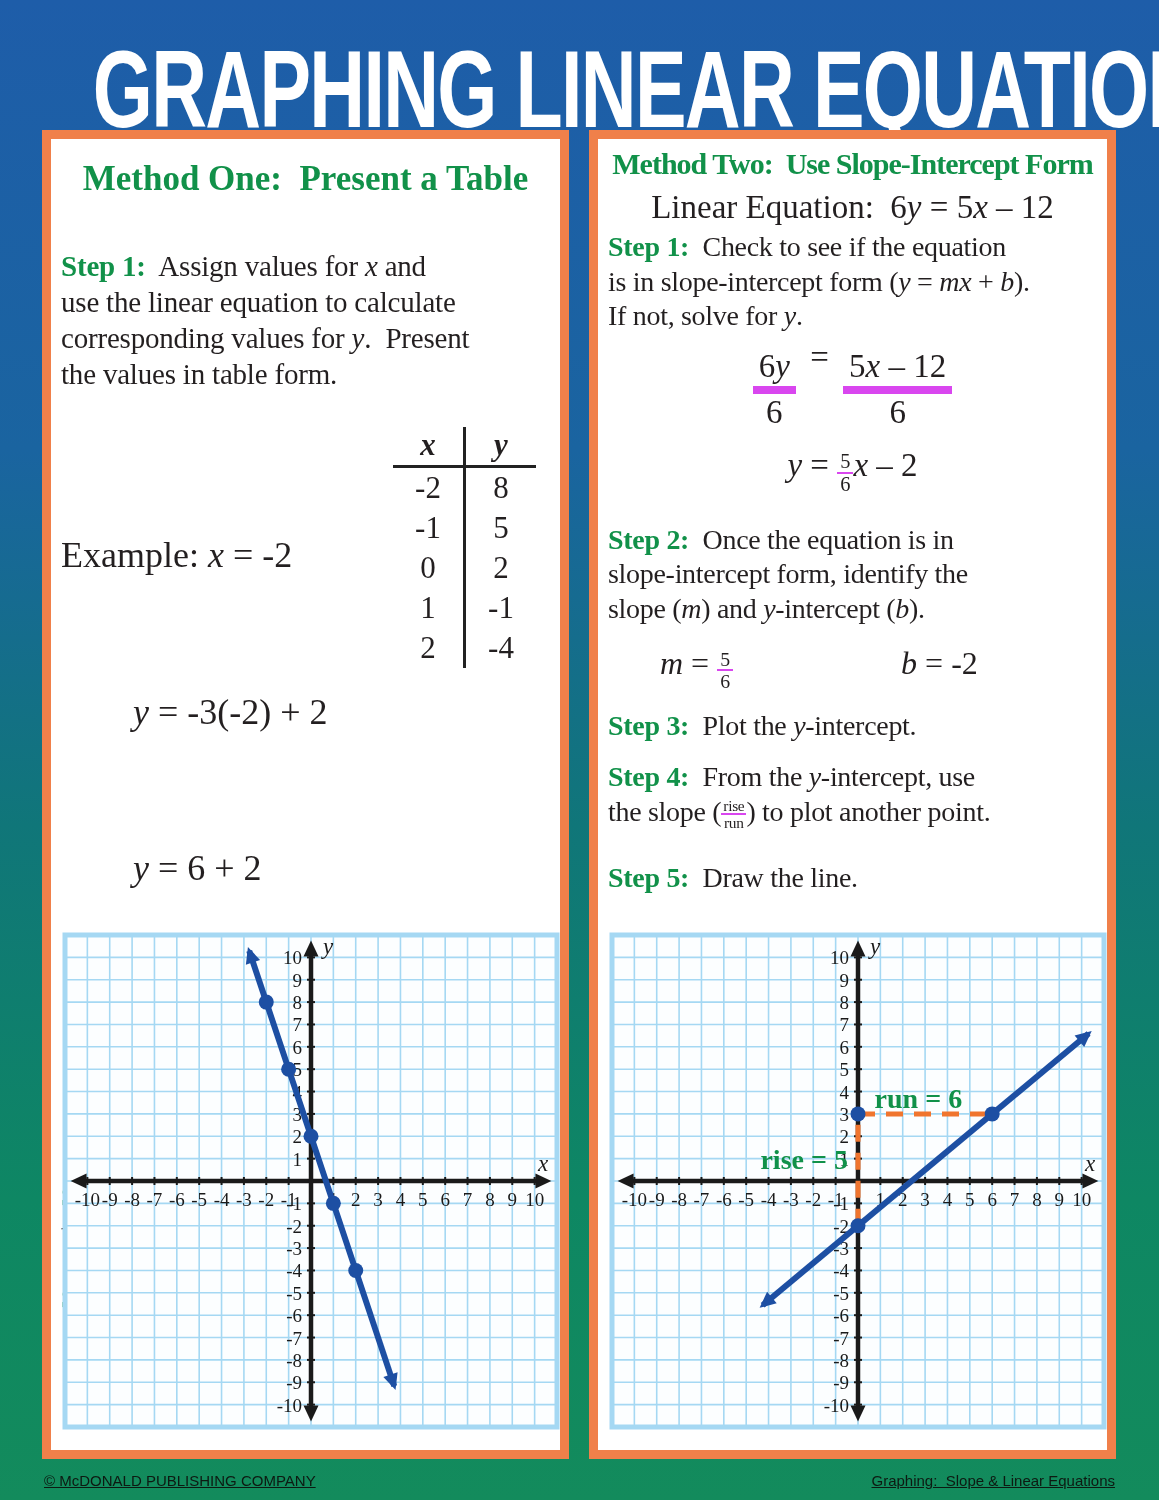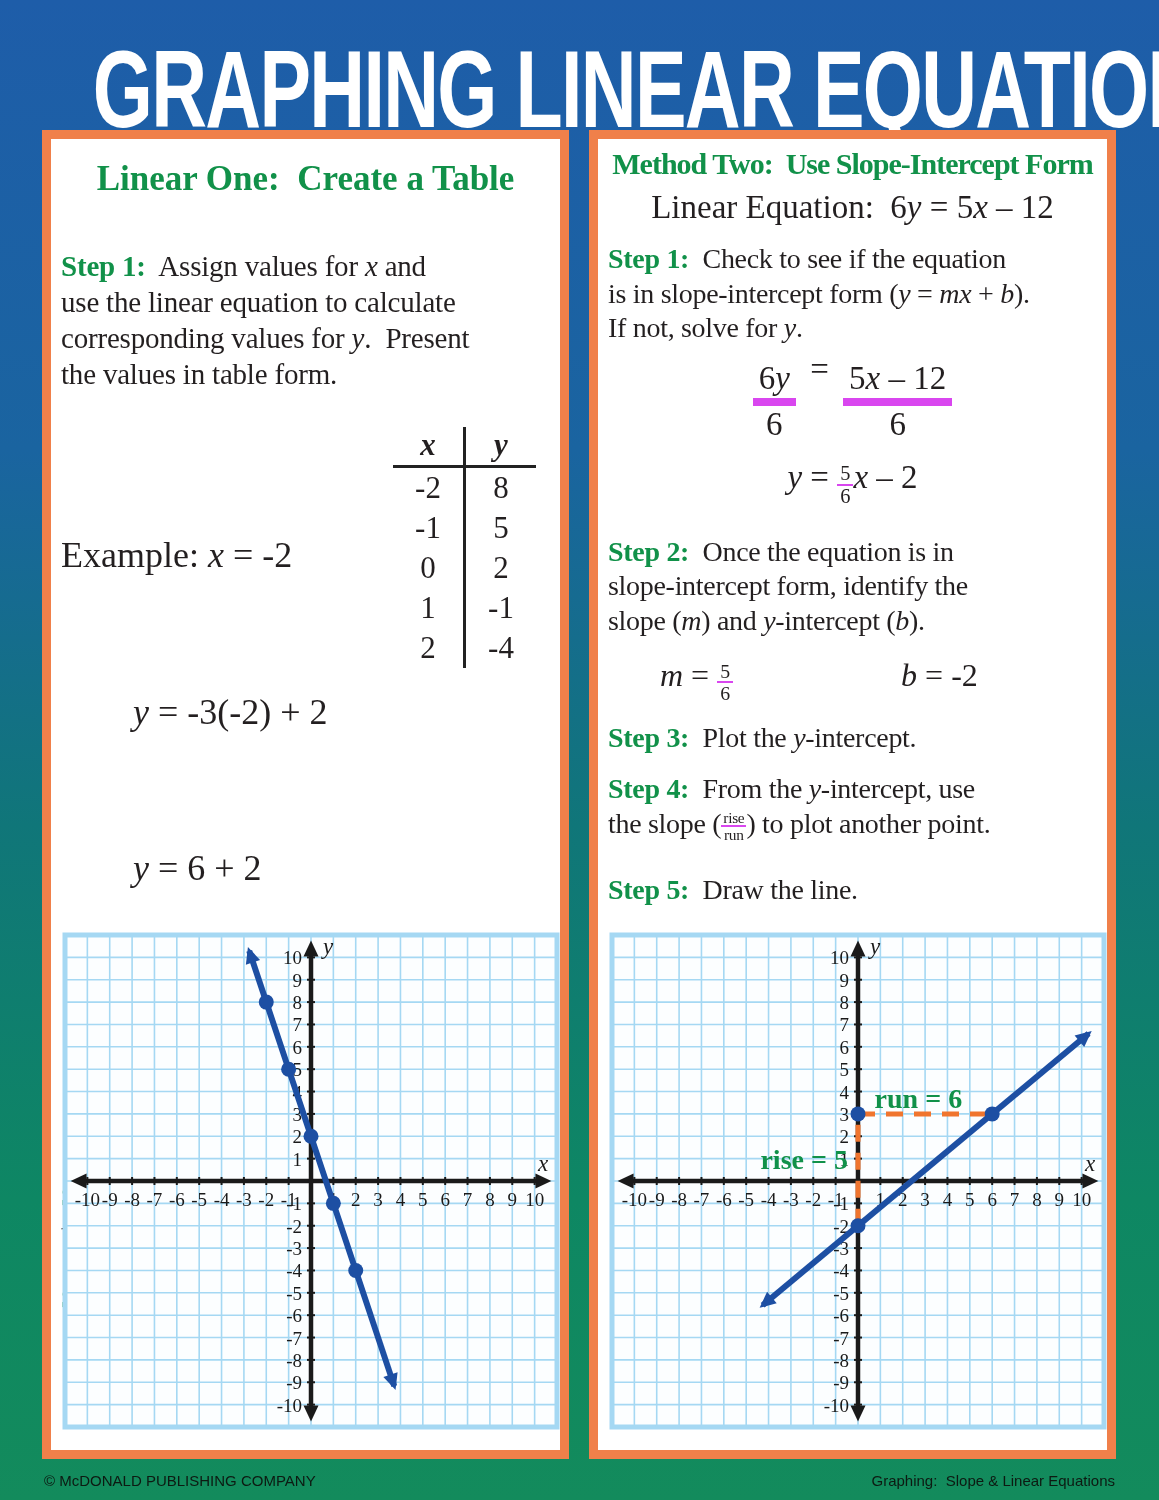--- a/index.html
+++ b/index.html
@@ -18,21 +18,21 @@
   .rightp .m-head{padding-top:8px;font-size:30px;letter-spacing:-1px;}
   .eq-line{margin:0;text-align:center;font-size:33px;white-space:pre;}
   .leftp .eq-line{margin-top:14px;}
   .rightp .eq-line{margin-top:8px;}
   .body{margin:0;padding:0 10px;font-size:29px;line-height:1.24;white-space:pre-wrap;letter-spacing:-0.2px;}
   .rightp .body{font-size:28px;letter-spacing:-0.3px;}
   .step-label{color:#119149;font-weight:bold;}
   .leftp .s1{margin-top:50px;}
   .leftp .s2{margin-top:24px;}
   .leftp .s3{margin-top:30px;}
-  .rightp .s1{margin-top:16px;}
+  .rightp .s1{margin-top:4px;}
   .rightp .s2{margin-top:28px;}
   .rightp .s3{margin-top:18px;}
   .rightp .s4{margin-top:16px;}
   .rightp .s5{margin-top:30px;}
   .example-row{display:flex;justify-content:space-between;align-items:flex-start;margin-top:32px;padding:0 10px;}
   .ex-left{font-size:36px;line-height:1.45;white-space:pre;}
   .ex-ind{padding-left:72px;}
   .xy-table{border-collapse:collapse;margin-right:14px;margin-top:2px;font-size:31px;}
   .xy-table th{font-style:italic;font-weight:bold;border-bottom:3px solid #222;padding:0 4px 2px;}
   .xy-table td{text-align:center;height:40px;min-width:58px;padding:0 6px;}
@@ -46,33 +46,33 @@
   .frac.tiny{font-size:.55em;vertical-align:-0.5em;line-height:1;font-style:normal;}
   .frac.tiny .num{border-bottom-width:2px;padding:0 2px;}
   .eqhigh{position:relative;top:-0.62em;margin:0 6px;}
   .rightp .frac-eq{margin-top:14px;font-size:33px;}
   .rightp .slope-eq{margin-top:16px;font-size:33px;}
   .mb-row{margin:18px 0 0;padding-left:62px;display:flex;gap:168px;font-size:32px;}
   .graph{position:absolute;left:7px;bottom:16px;width:506px;height:506px;}
   .tick{font:19px "Liberation Serif",serif;fill:#1a1a1a;}
   .axisletter{font:italic 23px "Liberation Serif",serif;fill:#1a1a1a;}
   .gnote{font:bold 28px "Liberation Serif",serif;fill:#119149;}
-  .footer{position:absolute;top:1472px;font-family:"Liberation Sans",sans-serif;font-size:15px;color:#0d1a12;white-space:pre;}
+  .footer{position:absolute;top:1472px;font-family:"Liberation Sans",sans-serif;font-size:15px;color:#0d1a12;white-space:pre;text-decoration:underline;}
   .footer.fl{left:44px;}
   .footer.fr{right:44px;}
 </style>
 </head>
 <body>
 
 <div>
 
   <h1 class="title">GRAPHING LINEAR EQUATIONS</h1>
 
   <section class="panel leftp">
-    <h2 class="m-head">Linear One:  Create a Table</h2>
+    <h2 class="m-head">Method One:  Present a Table</h2>
     <p class="body s1"><b class="step-label">Step 1:</b>  Assign values for <i>x</i> and
 use the linear equation to calculate
 corresponding values for <i>y</i>.  Present
 the values in table form.</p>
 
     <div class="example-row">
       <div class="ex-left">
         <div>Example: <i>x</i> = -2</div>
         <div class="ex-ind"><i>y</i> = -3(-2) + 2</div>
         <div class="ex-ind"><i>y</i> = 6 + 2</div>

